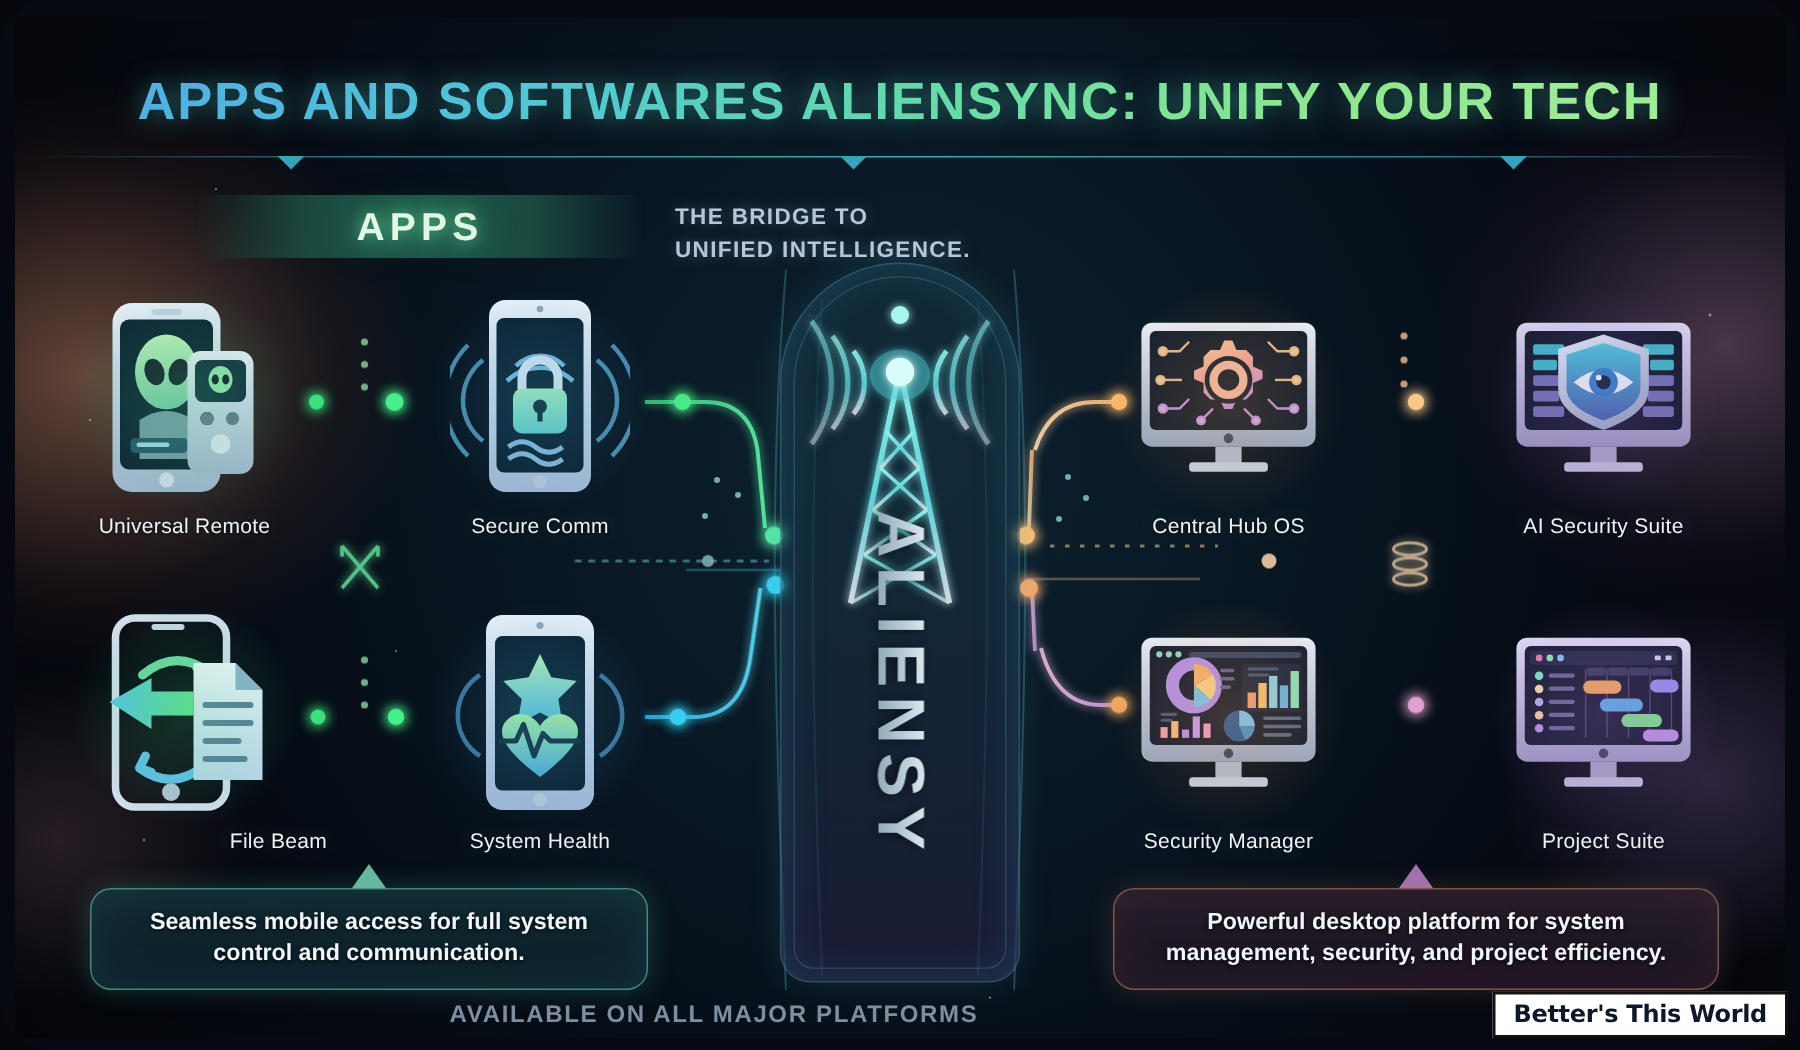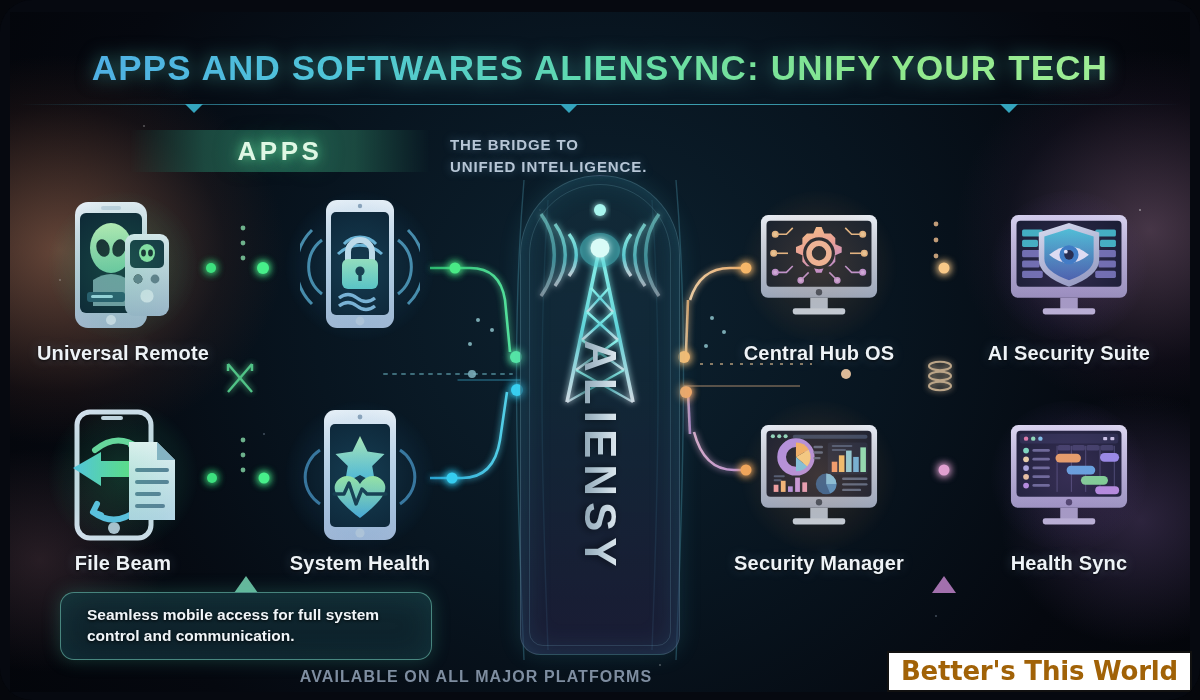--- a/index.html
+++ b/index.html
@@ -115,21 +115,21 @@
   .wires { position: absolute; inset: 0; z-index: 8; }
 
   
   .item { position: absolute; width: 190px; z-index: 15; text-align: center; }
   .item .art {
     width: 132px; height: 140px; margin: 0 auto;
     display: flex; align-items: center; justify-content: center;
     position: relative;
   }
   .item .cap {
-    margin-top: 6px; font-size: 20px; font-weight: 700; color: #eef3f7;
+    margin-top: 6px; font-size: 14px; font-weight: 400; color: #eef3f7;
     text-shadow: 0 1px 3px rgba(0,0,0,.85), 0 0 12px rgba(160,200,230,.3);
     letter-spacing: .2px;
   }
   .glow-green::before {
     content:""; position:absolute; width:150px; height:150px; border-radius:50%;
     background: radial-gradient(circle, rgba(60,200,130,.22), rgba(40,160,120,.08) 55%, transparent 72%);
   }
   .glow-cyan::before {
     content:""; position:absolute; width:150px; height:150px; border-radius:50%;
     background: radial-gradient(circle, rgba(60,170,215,.2), rgba(40,130,190,.07) 55%, transparent 72%);
@@ -139,21 +139,21 @@
     background: radial-gradient(circle, rgba(225,150,80,.18), rgba(190,120,70,.06) 55%, transparent 72%);
   }
   .glow-purple::before {
     content:""; position:absolute; width:160px; height:150px; border-radius:50%;
     background: radial-gradient(circle, rgba(165,110,210,.18), rgba(130,90,190,.06) 55%, transparent 72%);
   }
 
   
   .bubble {
     position: absolute; z-index: 30; border-radius: 14px; padding: 12px 26px;
-    text-align: left; font-size: 15.5px; font-weight: 600; line-height: 1.35;
+    text-align: center; font-size: 15.5px; font-weight: 600; line-height: 1.35;
     color: #f0f5f9; text-shadow: 0 1px 3px rgba(0,0,0,.85);
   }
   #apps-bubble {
     left: 60px; top: 592px; width: 372px;
     background: linear-gradient(180deg, rgba(18,44,52,.88), rgba(14,34,44,.92));
     border: 1.5px solid rgba(120,215,195,.55);
     box-shadow: 0 0 18px rgba(70,200,170,.25), 0 0 30px rgba(40,120,120,.2) inset;
   }
   #soft-bubble {
     left: 742px; top: 592px; width: 404px;
@@ -166,21 +166,21 @@
   #apps-arrow { left: 234px; top: 576px; border-bottom: 17px solid rgba(120,215,180,.85); }
   #soft-arrow { left: 932px; top: 576px; border-bottom: 17px solid rgba(190,130,200,.85); }
 
   
   .footer {
     position: absolute; left: 0; bottom: 14px; width: 952px; text-align: center; z-index: 40;
     color: #7e8da0; font-size: 16px; font-weight: 700; letter-spacing: 1.1px;
   }
   .watermark {
     position: absolute; right: 8px; bottom: 8px; z-index: 70;
-    background: #ffffff; color: #a16207; font-weight: 800; font-size: 26px;
+    background: #ffffff; color: #0f172a; font-weight: 800; font-size: 16px;
     padding: 5px 12px 6px 12px; letter-spacing: -.2px;
     font-family: "DejaVu Sans", sans-serif;
     border: 2px solid #111; line-height: 1;
   }
 </style>
 </head>
 <body>
 
 <div id="stage">
 
@@ -457,23 +457,24 @@
         <rect x="42" y="63" width="36" height="30" rx="6" fill="url(#lk)"></rect>
         <circle cx="60" cy="75" r="4.6" fill="#0f2a33"></circle>
         <path d="M60 77 l0 8" stroke="#0f2a33" stroke-width="3.4"></path>
 
         <g stroke="#8fc6e8" fill="none" stroke-width="3.4" opacity=".9">
           <path d="M39 102 q9 -7 18 0 t 18 0"></path>
           <path d="M39 110 q9 -7 18 0 t 18 0"></path>
         </g>
       </svg>
     </div>
-  </div>
-
-  <div class="item" style="left:28px; top:406px;">
+    <div class="cap">Secure Comm</div>
+  </div>
+
+  <div class="item" style="left:28px; top:406px;text-align:right;">
     <div class="art glow-green">
       <svg width="128" height="140" viewBox="0 0 128 140">
         <defs>
           <linearGradient id="arw" x1="0" y1="0" x2="1" y2="0">
             <stop offset="0%" stop-color="#55c6e8"></stop>
               <stop offset="100%" stop-color="#63e28c"></stop>
           </linearGradient>
           <linearGradient id="doc" x1="0" y1="0" x2="0" y2="1">
             <stop offset="0%" stop-color="#f2f8fd"></stop>
               <stop offset="100%" stop-color="#b9d8ea"></stop>
@@ -761,27 +762,28 @@
             <rect x="123" y="31" width="16" height="7" rx="2"></rect>
         </g>
 
         <rect x="66" y="42" width="32" height="11" rx="5.5" fill="#f0a45c"></rect>
         <rect x="80" y="57" width="36" height="11" rx="5.5" fill="#60a8e0"></rect>
         <rect x="98" y="70" width="34" height="11" rx="5.5" fill="#7fd890"></rect>
         <rect x="116" y="83" width="30" height="10" rx="5" fill="#b98fe0"></rect>
         <rect x="122" y="41" width="24" height="11" rx="5.5" fill="#9a8ce8"></rect>
       </svg>
     </div>
-    <div class="cap">Health Sync</div>
+    <div class="cap">Project Suite</div>
   </div>
 
   <div class="bubble-arrow" id="apps-arrow"></div>
   <div class="bubble" id="apps-bubble">Seamless mobile access for full system control and communication.</div>
 
   <div class="bubble-arrow" id="soft-arrow"></div>
+  <div class="bubble" id="soft-bubble">Powerful desktop platform for system management, security, and project efficiency.</div>
 
   <div class="footer">AVAILABLE ON ALL MAJOR PLATFORMS</div>
   <div class="watermark">Better's This World</div>
 
   <div class="frame-top"></div>
   <div class="frame-bottom"></div>
   <div class="frame-left"></div>
   <div class="frame-right"></div>
 </div>
 

